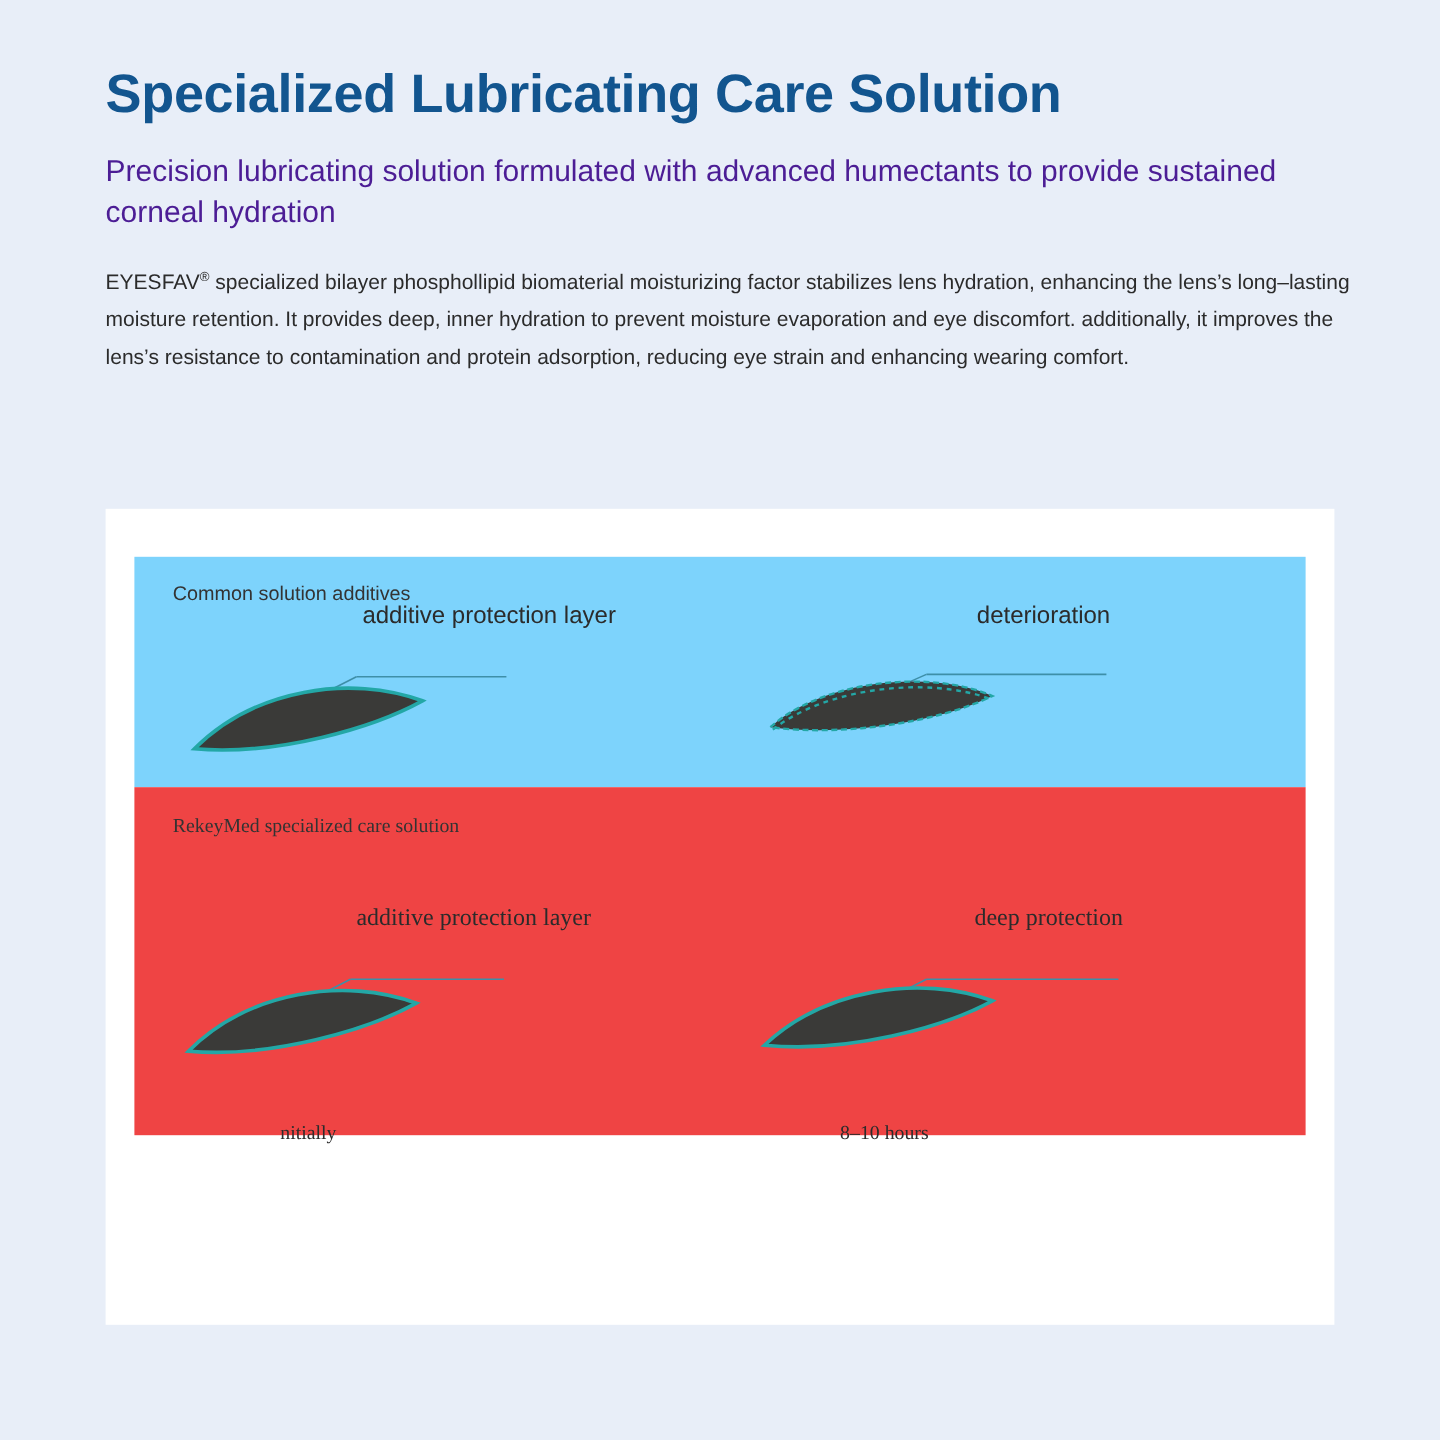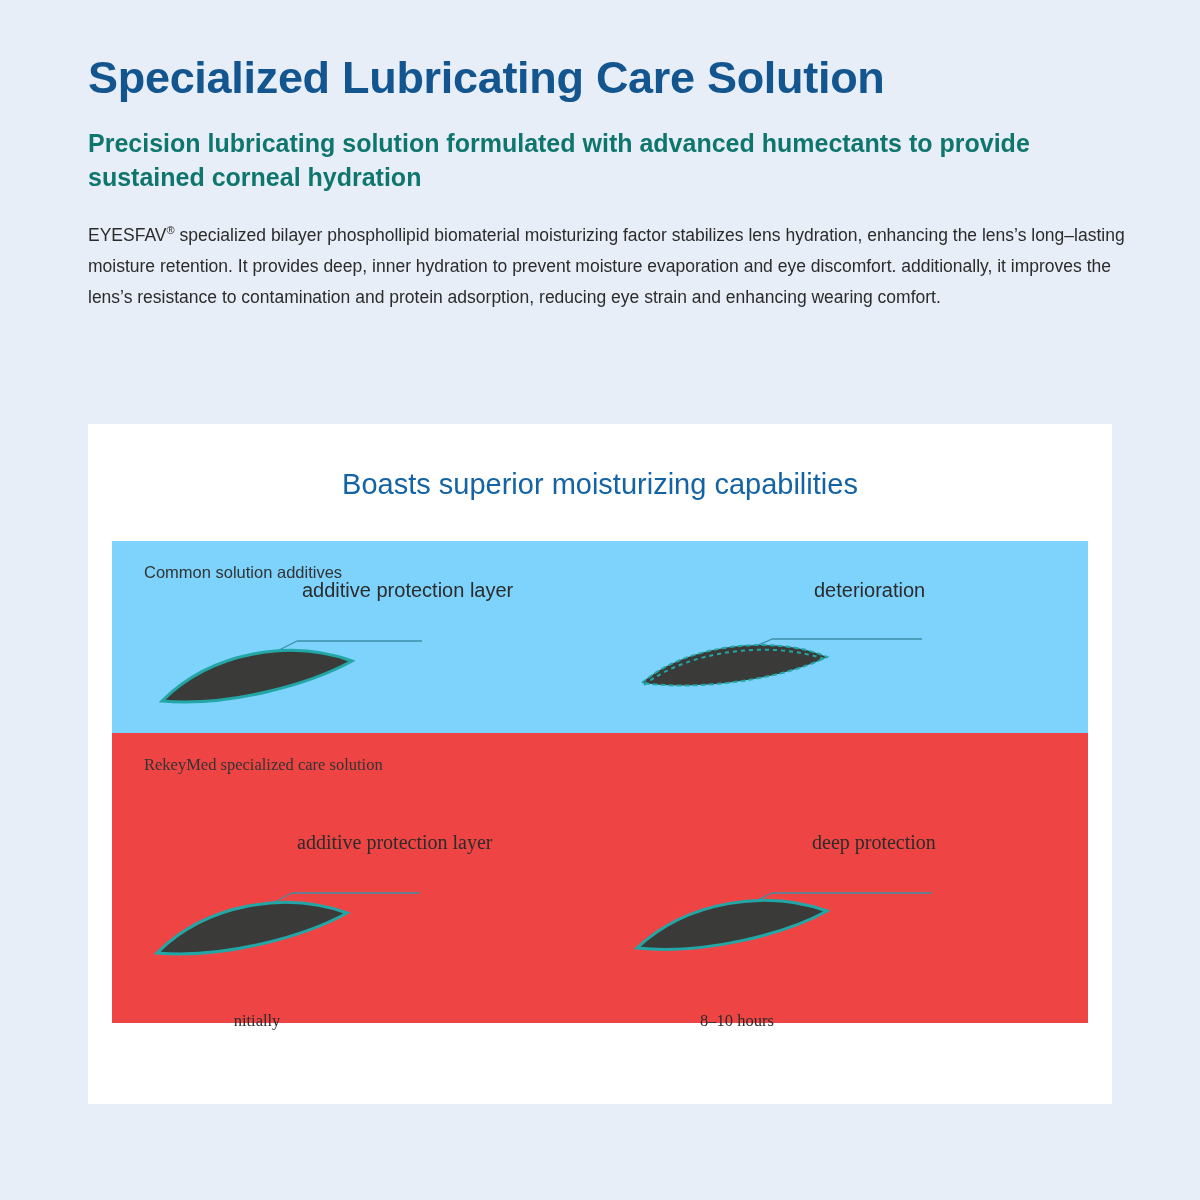--- a/index.html
+++ b/index.html
@@ -25,23 +25,23 @@
   .title {
     font-size: 45px;
     font-weight: bold;
     color: #12558f;
     letter-spacing: -0.3px;
     line-height: 1.15;
     margin: 0 0 22px 0;
   }
   .subtitle {
     font-size: 25px;
-    color: #0f766e;
+    color: #4c1d95;
     line-height: 1.36;
-    font-weight: 700;
+    font-weight: 400;
     margin: 0 0 26px 0;
     max-width: 1060px;
   }
   .body-copy {
     font-size: 17.5px;
     color: #2b2b2b;
     line-height: 1.78;
     max-width: 1040px;
     margin: 0;
   }
@@ -131,21 +131,20 @@
 <div class="page">
 
   <h1 class="title">Specialized Lubricating Care Solution</h1>
 
   <p class="subtitle">Precision lubricating solution formulated with advanced humectants to provide sustained corneal hydration</p>
 
   <p class="body-copy">EYESFAV<sup>®</sup> specialized bilayer phosphollipid biomaterial moisturizing factor stabilizes lens hydration, enhancing the lens’s long–lasting moisture retention. It provides deep, inner hydration to prevent moisture evaporation and eye discomfort. additionally, it improves the lens’s resistance to contamination and protein adsorption, reducing eye strain and enhancing wearing comfort.</p>
 
   <div class="card">
 
-    <h2 class="card-title">Boasts superior moisturizing capabilities</h2>
 
     <div class="panel panel-grey">
       <div class="panel-label">Common solution additives</div>
 
       <div class="lens-row">
 
         <div class="lens-unit left">
           <svg width="420" height="160" viewBox="0 0 420 160">
             <path d="M145 50 L270 50" stroke="#3e8fa8" stroke-width="1.3" fill="none"></path>
             <path d="M145 50 L82 82" stroke="#3e8fa8" stroke-width="1.3" fill="none"></path>

